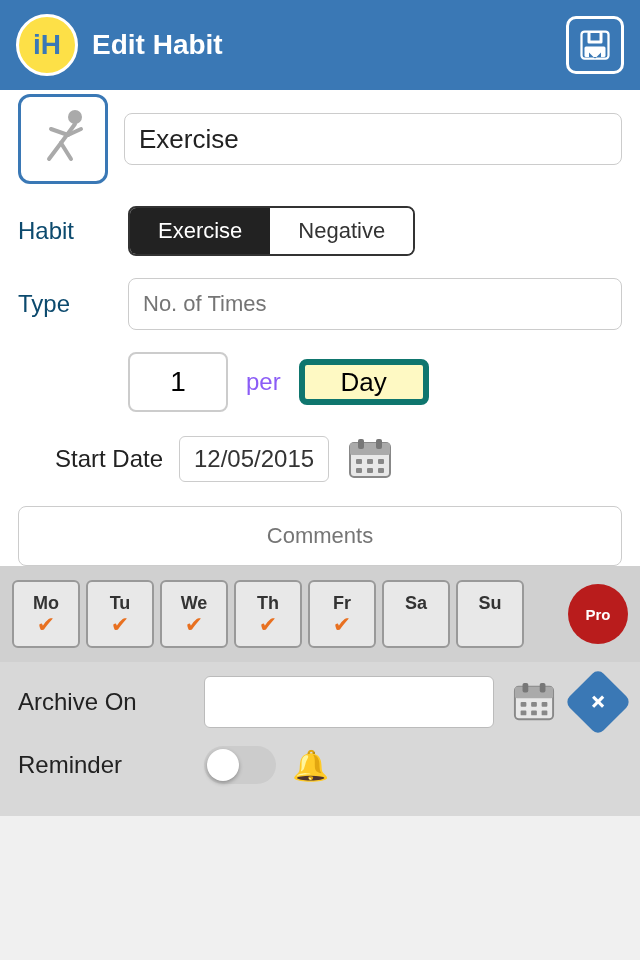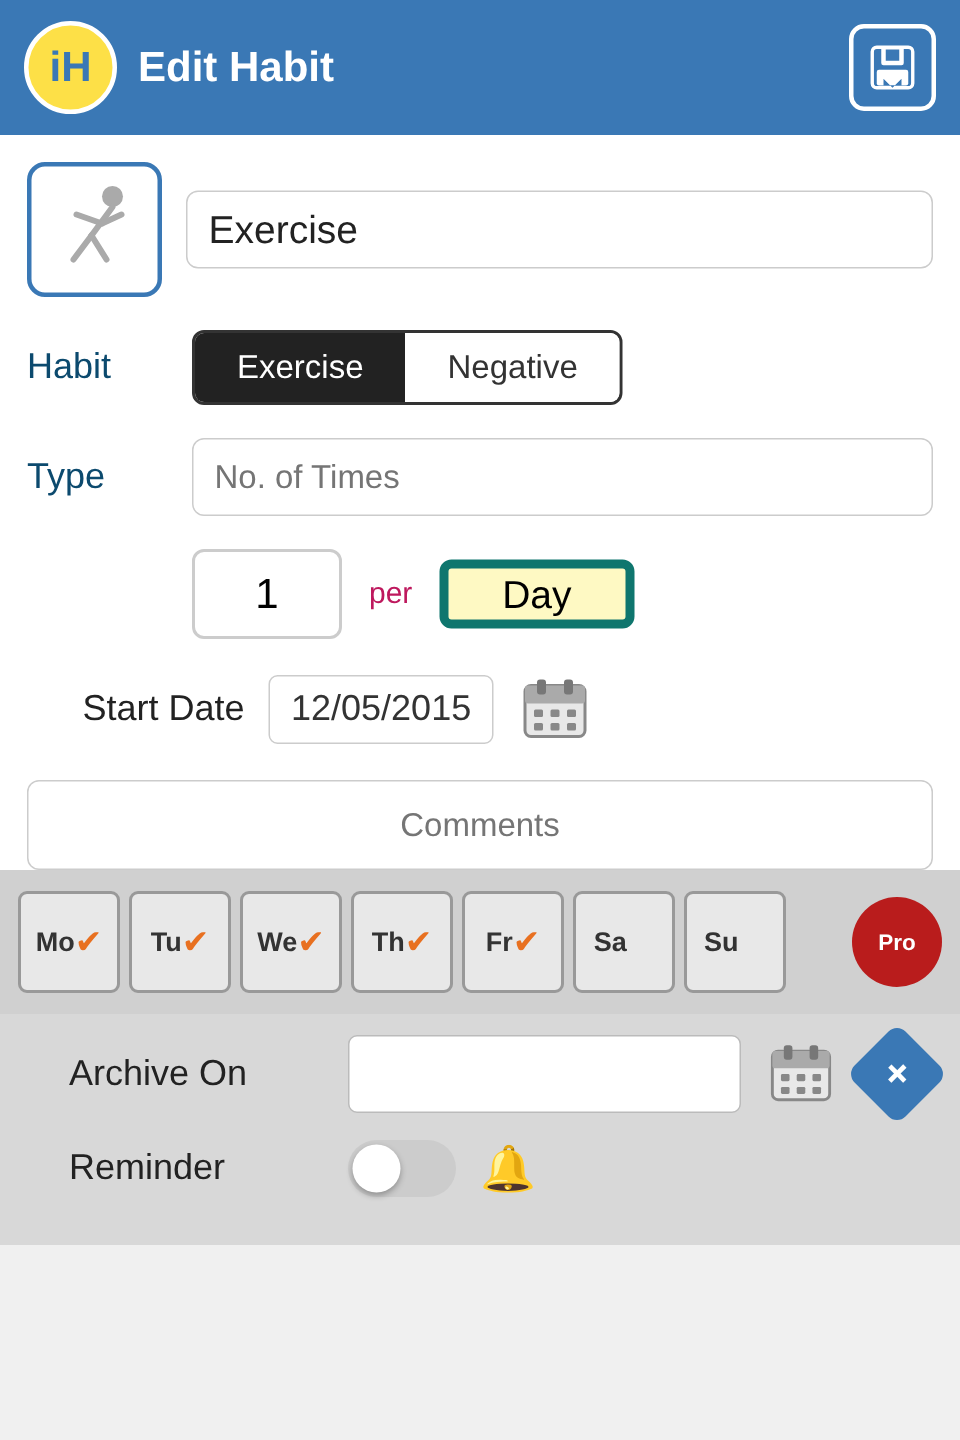--- a/index.html
+++ b/index.html
@@ -56,21 +56,21 @@
       cursor: pointer;
     }
     .save-btn svg {
       fill: white;
       width: 36px;
       height: 36px;
     }
 
     
     .content {
-      padding: 18px 18px 0 18px;
+      padding: 4px 18px 0 18px;
       background: white;
     }
 
     
     .habit-icon-row {
       display: flex;
       align-items: center;
       gap: 16px;
       margin-bottom: 22px;
     }
@@ -157,22 +157,22 @@
       border: 2px solid #ccc;
       border-radius: 8px;
       font-size: 28px;
       display: flex;
       align-items: center;
       justify-content: center;
       background: white;
       cursor: pointer;
     }
     .per-label {
-      font-size: 20px;
-      color: #be185d;
+      font-size: 24px;
+      color: #8b5cf6;
       text-align: center;
     }
     .period-box {
       width: 130px;
       height: 46px;
       border: 6px solid #0f766e;
       border-radius: 8px;
       font-size: 26px;
       display: flex;
       align-items: center;
@@ -233,21 +233,21 @@
       gap: 6px;
       margin-top: 0;
     }
     .day-box {
       width: 68px;
       height: 68px;
       border: 2px solid #999;
       border-radius: 6px;
       background: #e8e8e8;
       display: flex;
-      flex-direction: row;
+      flex-direction: column;
       align-items: center;
       justify-content: center;
       cursor: pointer;
       position: relative;
     }
     .day-label {
       font-size: 18px;
       font-weight: bold;
       color: #333;
     }
@@ -278,21 +278,20 @@
     .bottom-row {
       display: flex;
       align-items: center;
       margin-bottom: 18px;
       gap: 16px;
     }
     .bottom-label {
       font-size: 24px;
       color: #222;
       min-width: 170px;
-      margin-left: 28px;
     }
     .archive-date-box {
       flex: 1;
       height: 52px;
       border: 1.5px solid #bbb;
       border-radius: 6px;
       background: white;
     }
     .cal-icon-sm {
       width: 48px;

